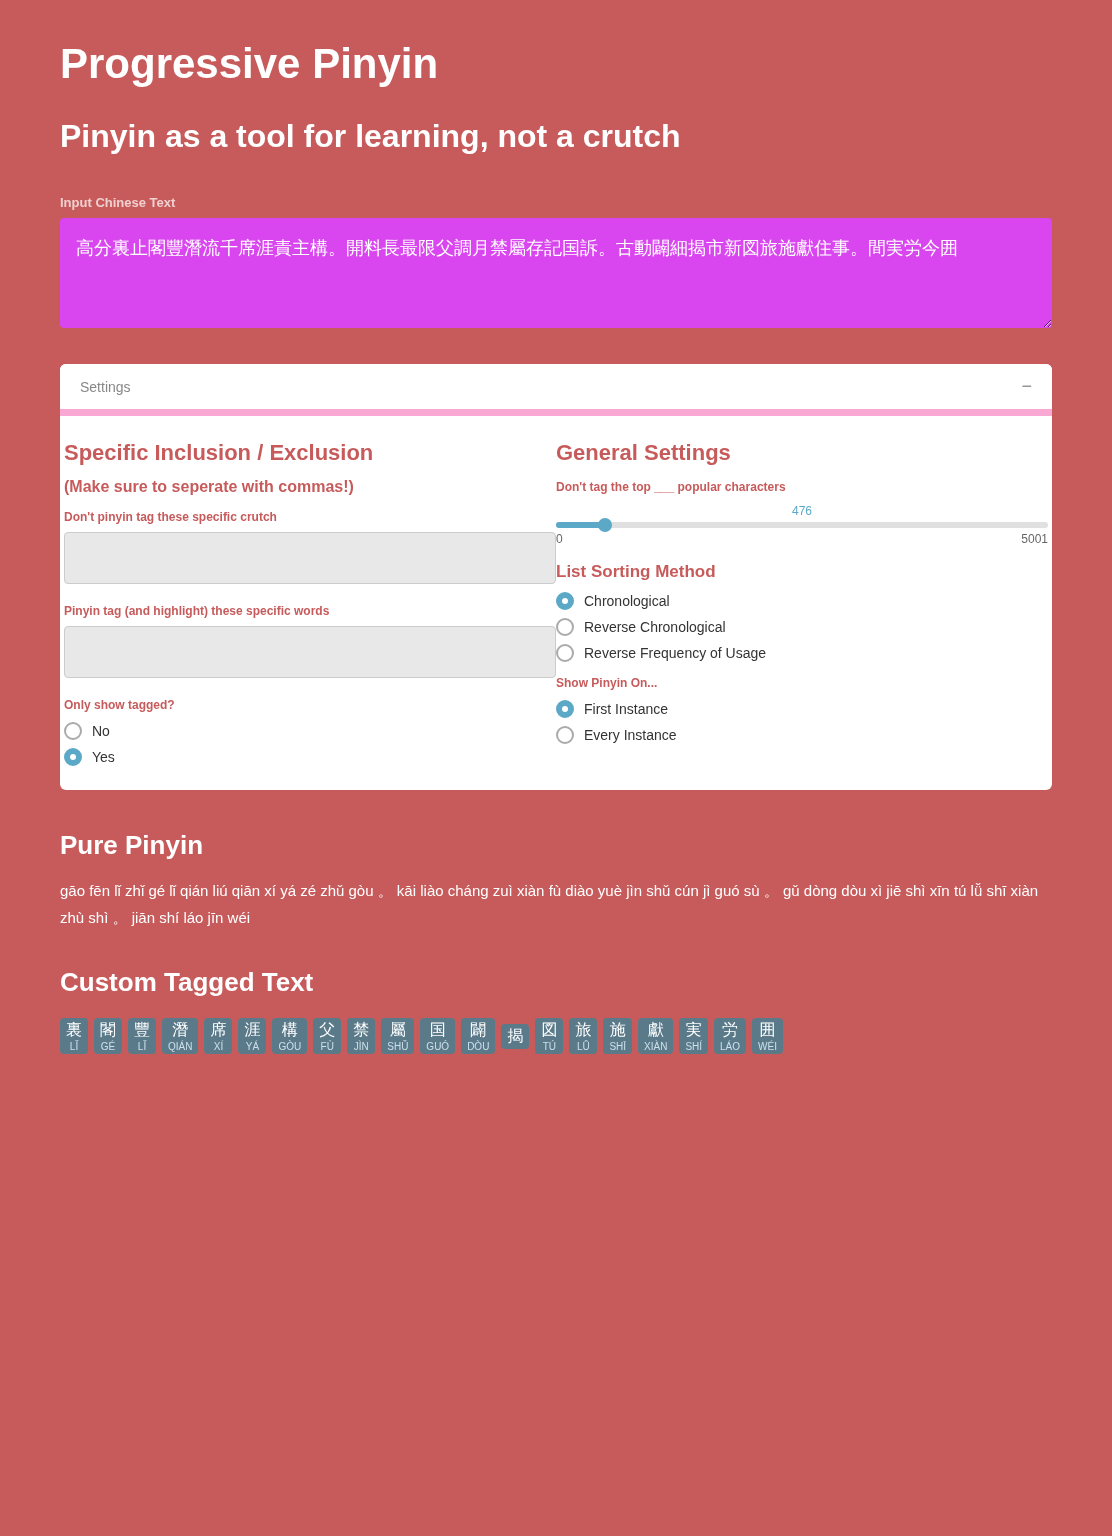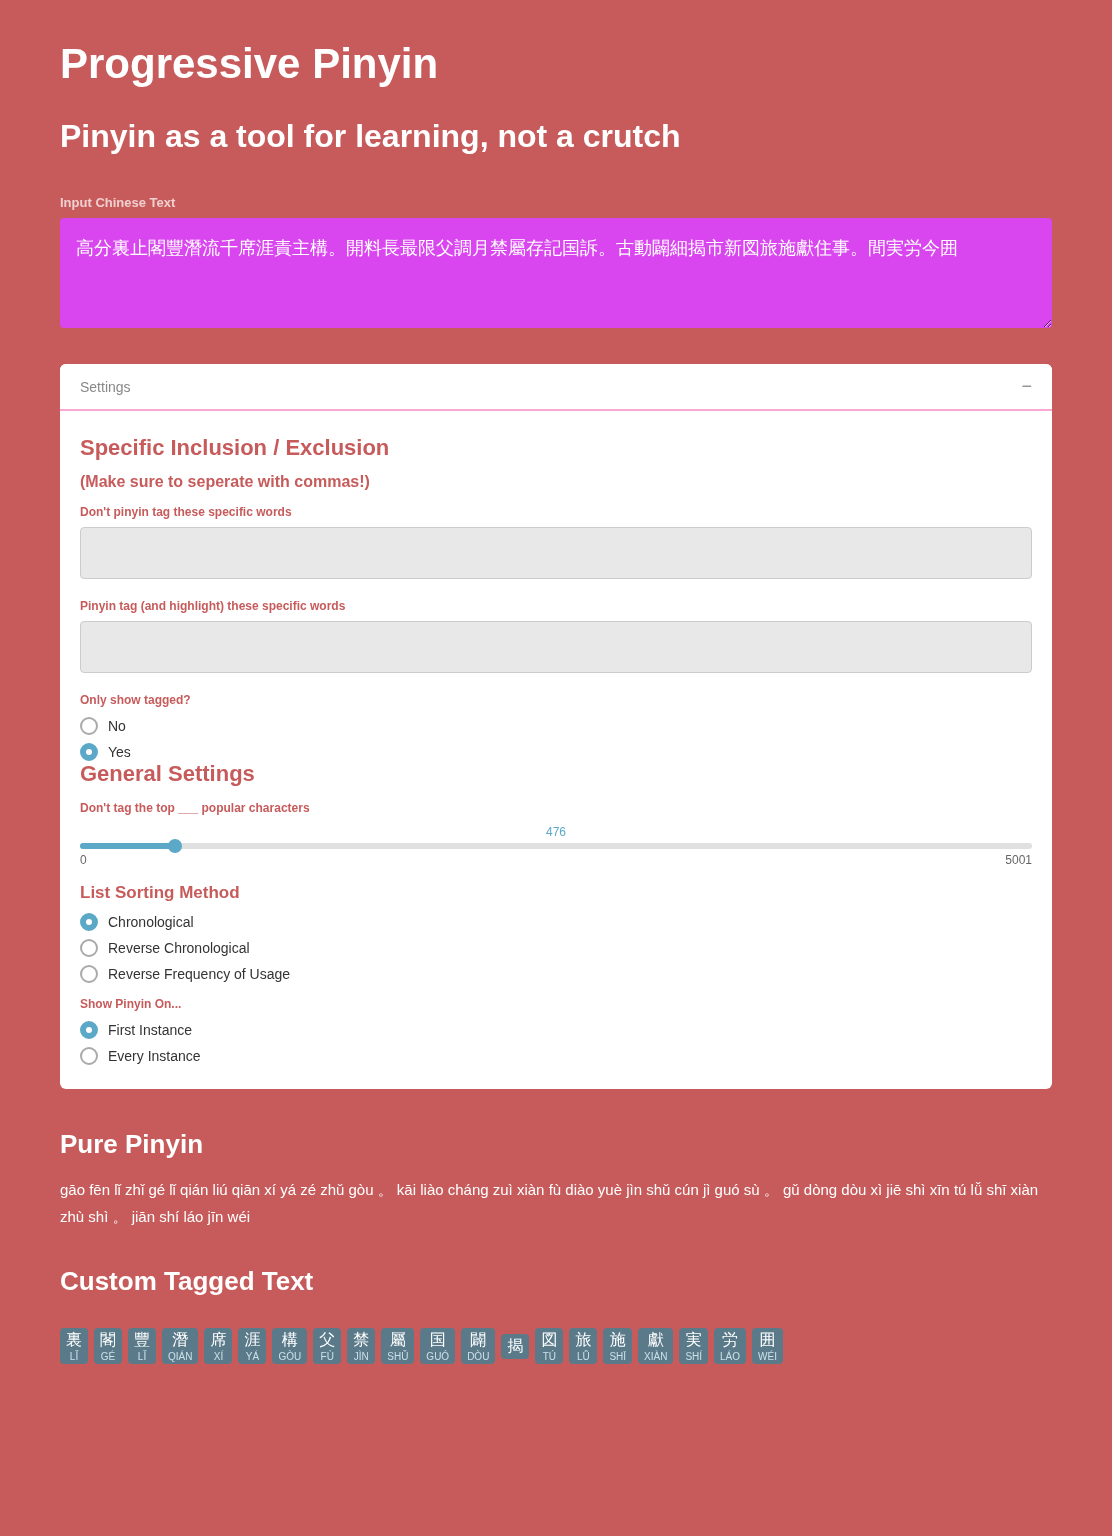--- a/index.html
+++ b/index.html
@@ -53,39 +53,38 @@
       padding: 0;
       margin-bottom: 40px;
       overflow: hidden;
     }
 
     .settings-header {
       display: flex;
       justify-content: space-between;
       align-items: center;
       padding: 12px 20px;
-      border-bottom: 2px solid #f9a8d4;
+      border-bottom: 7px solid #f9a8d4;
       background: #fff;
     }
 
     .settings-header-label {
       font-size: 14px;
       color: #888;
     }
 
     .settings-header-toggle {
       font-size: 18px;
       color: #888;
       cursor: pointer;
     }
 
     .settings-body {
       display: flex;
-      padding: 24px 20px;
-      flex-direction: column;
+      padding: 24px 4px;
     }
 
     .settings-left {
       flex: 1;
     }
 
     .settings-right {
       flex: 1;
     }
 
@@ -255,21 +254,21 @@
       font-size: 15px;
       color: #fff;
       line-height: 1.8;
       margin-bottom: 30px;
     }
 
     .custom-tagged-title {
       font-size: 26px;
       font-weight: 900;
       color: #fff;
-      margin-bottom: 31px;
+      margin-bottom: 20px;
     }
 
     .tagged-text-area {
       display: flex;
       flex-wrap: wrap;
       gap: 6px;
       align-items: center;
     }
 
     .tagged-word {
@@ -308,21 +307,21 @@
   <div class="settings-header">
     <span class="settings-header-label">Settings</span>
     <span class="settings-header-toggle">−</span>
   </div>
   <div class="settings-body">
 
     <div class="settings-left">
       <div class="section-title">Specific Inclusion / Exclusion</div>
       <div class="section-subtitle">(Make sure to seperate with commas!)</div>
 
-      <div class="field-label">Don't pinyin tag these specific words</div>
+      <div class="field-label">Don't pinyin tag these specific crutch</div>
       <div class="text-input"></div>
 
       <div class="field-label">Pinyin tag (and highlight) these specific words</div>
       <div class="text-input"></div>
 
       <div class="only-show-label">Only show tagged?</div>
       <div class="radio-group">
         <div class="radio-item">
           <div class="radio-circle"></div>
           <span>No</span>

